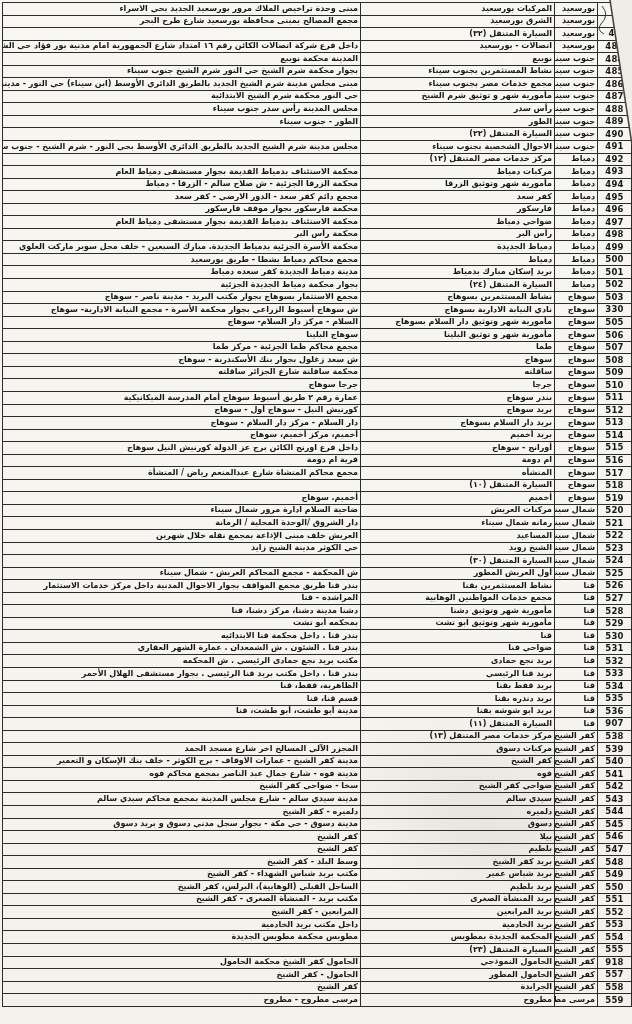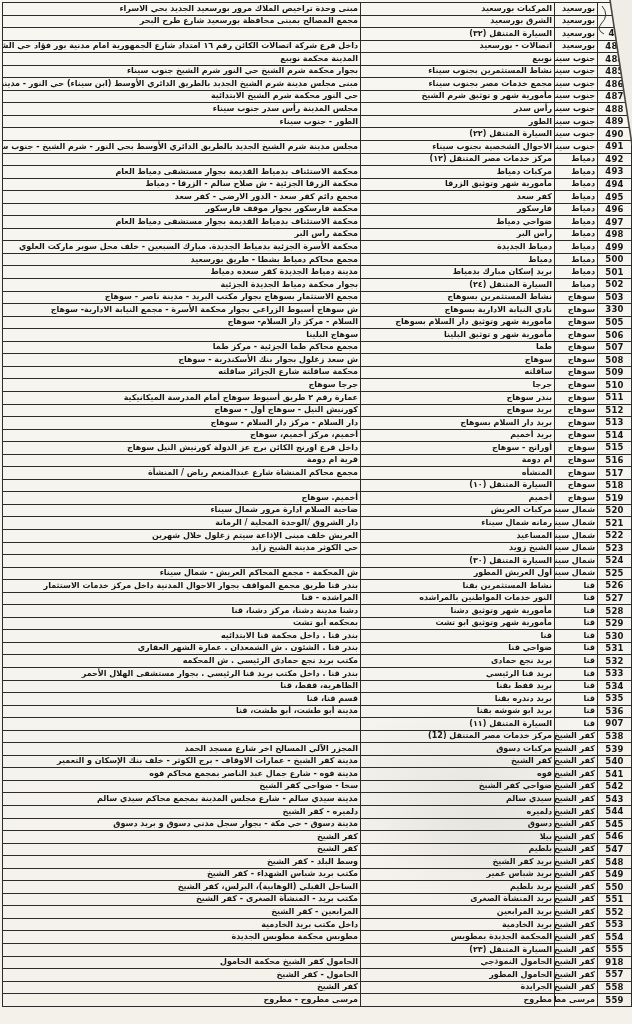--- a/index.html
+++ b/index.html
@@ -334,21 +334,21 @@
       <td class="c-num">521</td>
       <td class="c-gov">شمال سيناء</td>
       <td class="c-office">رمانه شمال سيناء</td>
       <td class="c-addr">دار الشروق /الوحدة المحلية / الرمانة</td>
     </tr>
 
     <tr>
       <td class="c-num">522</td>
       <td class="c-gov">شمال سيناء</td>
       <td class="c-office">المساعيد</td>
-      <td class="c-addr">العريش خلف مبنى الإذاعة سيتم زغلول خلال شهرين</td>
+      <td class="c-addr">العريش خلف مبنى الإذاعة بمجمع نقله خلال شهرين</td>
     </tr>
 
     <tr>
       <td class="c-num">523</td>
       <td class="c-gov">شمال سيناء</td>
       <td class="c-office">الشيخ زويد</td>
       <td class="c-addr">حي الكوثر مدينة الشيخ زايد</td>
     </tr>
 
     <tr>
@@ -368,21 +368,21 @@
     <tr>
       <td class="c-num">526</td>
       <td class="c-gov">قنا</td>
       <td class="c-office">نشاط المستثمرين بقنا</td>
       <td class="c-addr">بندر قنا طريق مجمع المواقف بجوار الاحوال المدنية داخل مركز خدمات الاستثمار</td>
     </tr>
 
     <tr>
       <td class="c-num">527</td>
       <td class="c-gov">قنا</td>
-      <td class="c-office">النور خدمات المواطنين بالمراشده</td>
+      <td class="c-office">مجمع خدمات المواطنين الوهابية</td>
       <td class="c-addr">المراشده - قنا</td>
     </tr>
 
     <tr>
       <td class="c-num">528</td>
       <td class="c-gov">قنا</td>
       <td class="c-office">مأمورية شهر وتوثيق دشنا</td>
       <td class="c-addr">دشنا مدينة دشنا، مركز دشنا، قنا</td>
     </tr>
 
@@ -445,21 +445,21 @@
     <tr>
       <td class="c-num">907</td>
       <td class="c-gov">قنا</td>
       <td class="c-office">السيارة المتنقل (١١)</td>
       <td class="c-addr"></td>
     </tr>
 
     <tr>
       <td class="c-num">538</td>
       <td class="c-gov">كفر الشيخ</td>
-      <td class="c-office">مركز خدمات مصر المتنقل (12)</td>
+      <td class="c-office">مركز خدمات مصر المتنقل (١٣)</td>
       <td class="c-addr"></td>
     </tr>
 
     <tr>
       <td class="c-num">539</td>
       <td class="c-gov">كفر الشيخ</td>
       <td class="c-office">مركبات دسوق</td>
       <td class="c-addr">المجزر الآلي المسالخ اخر شارع مسجد الحمد</td>
     </tr>
 

